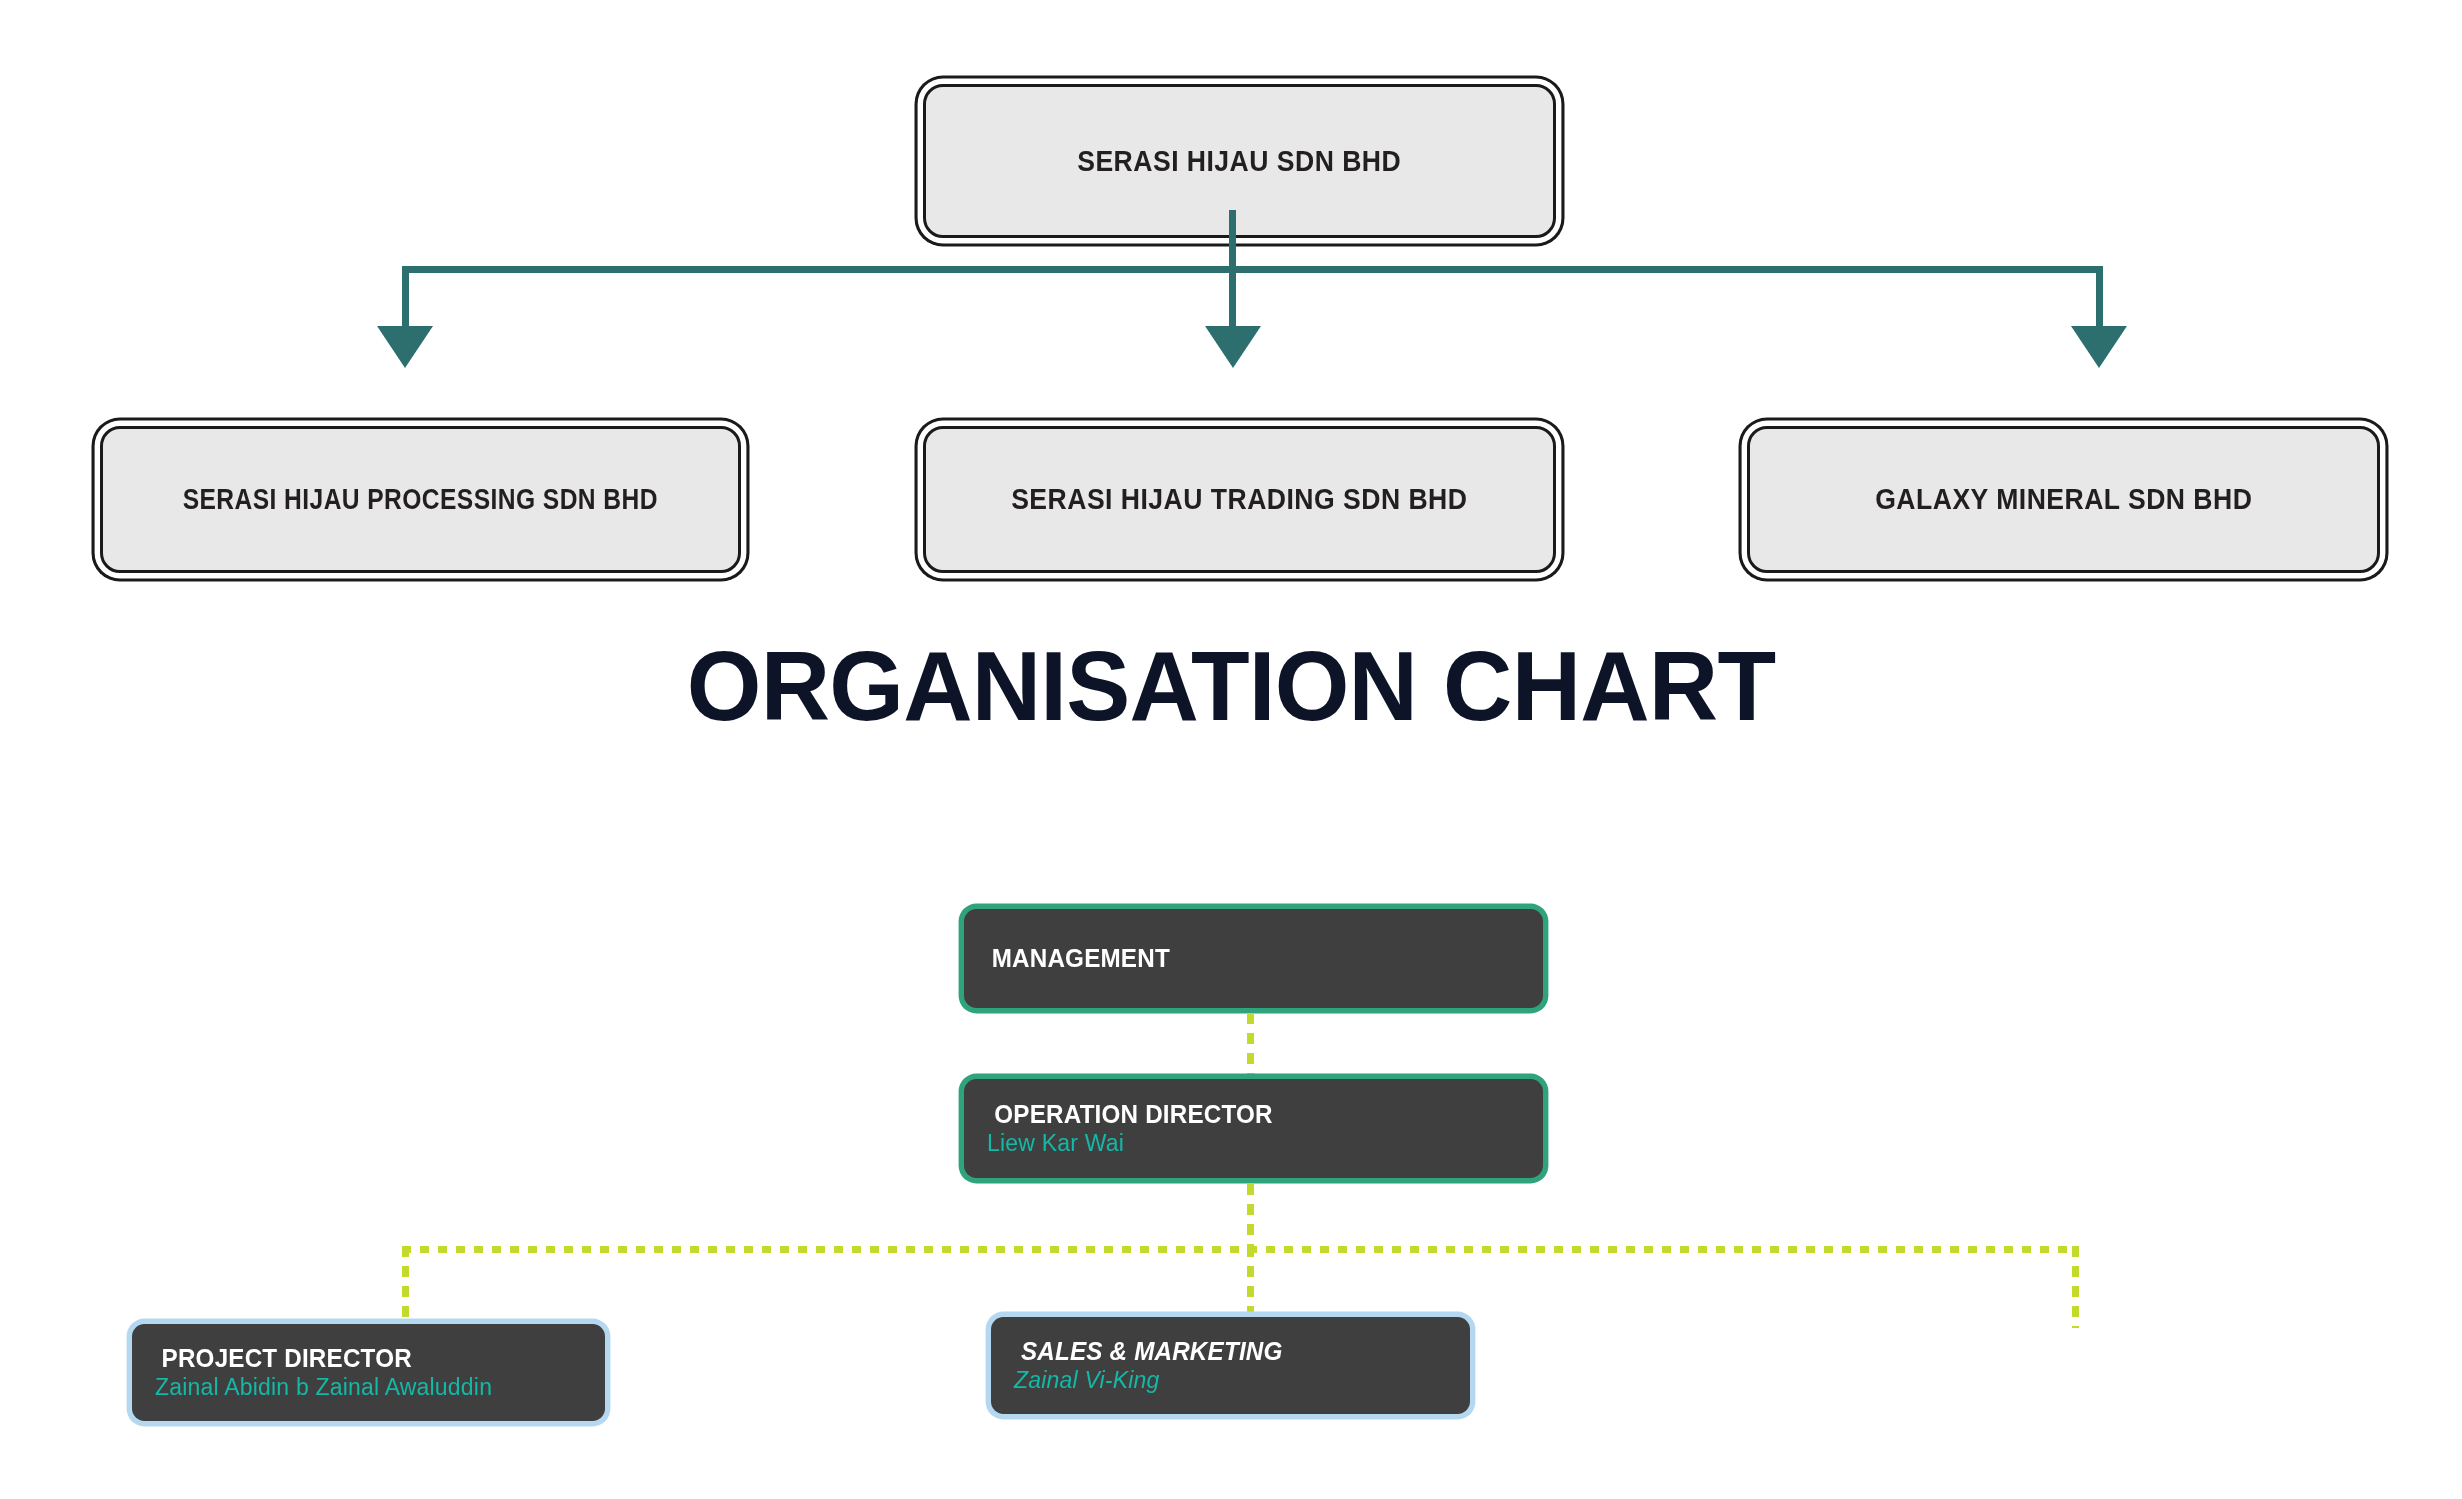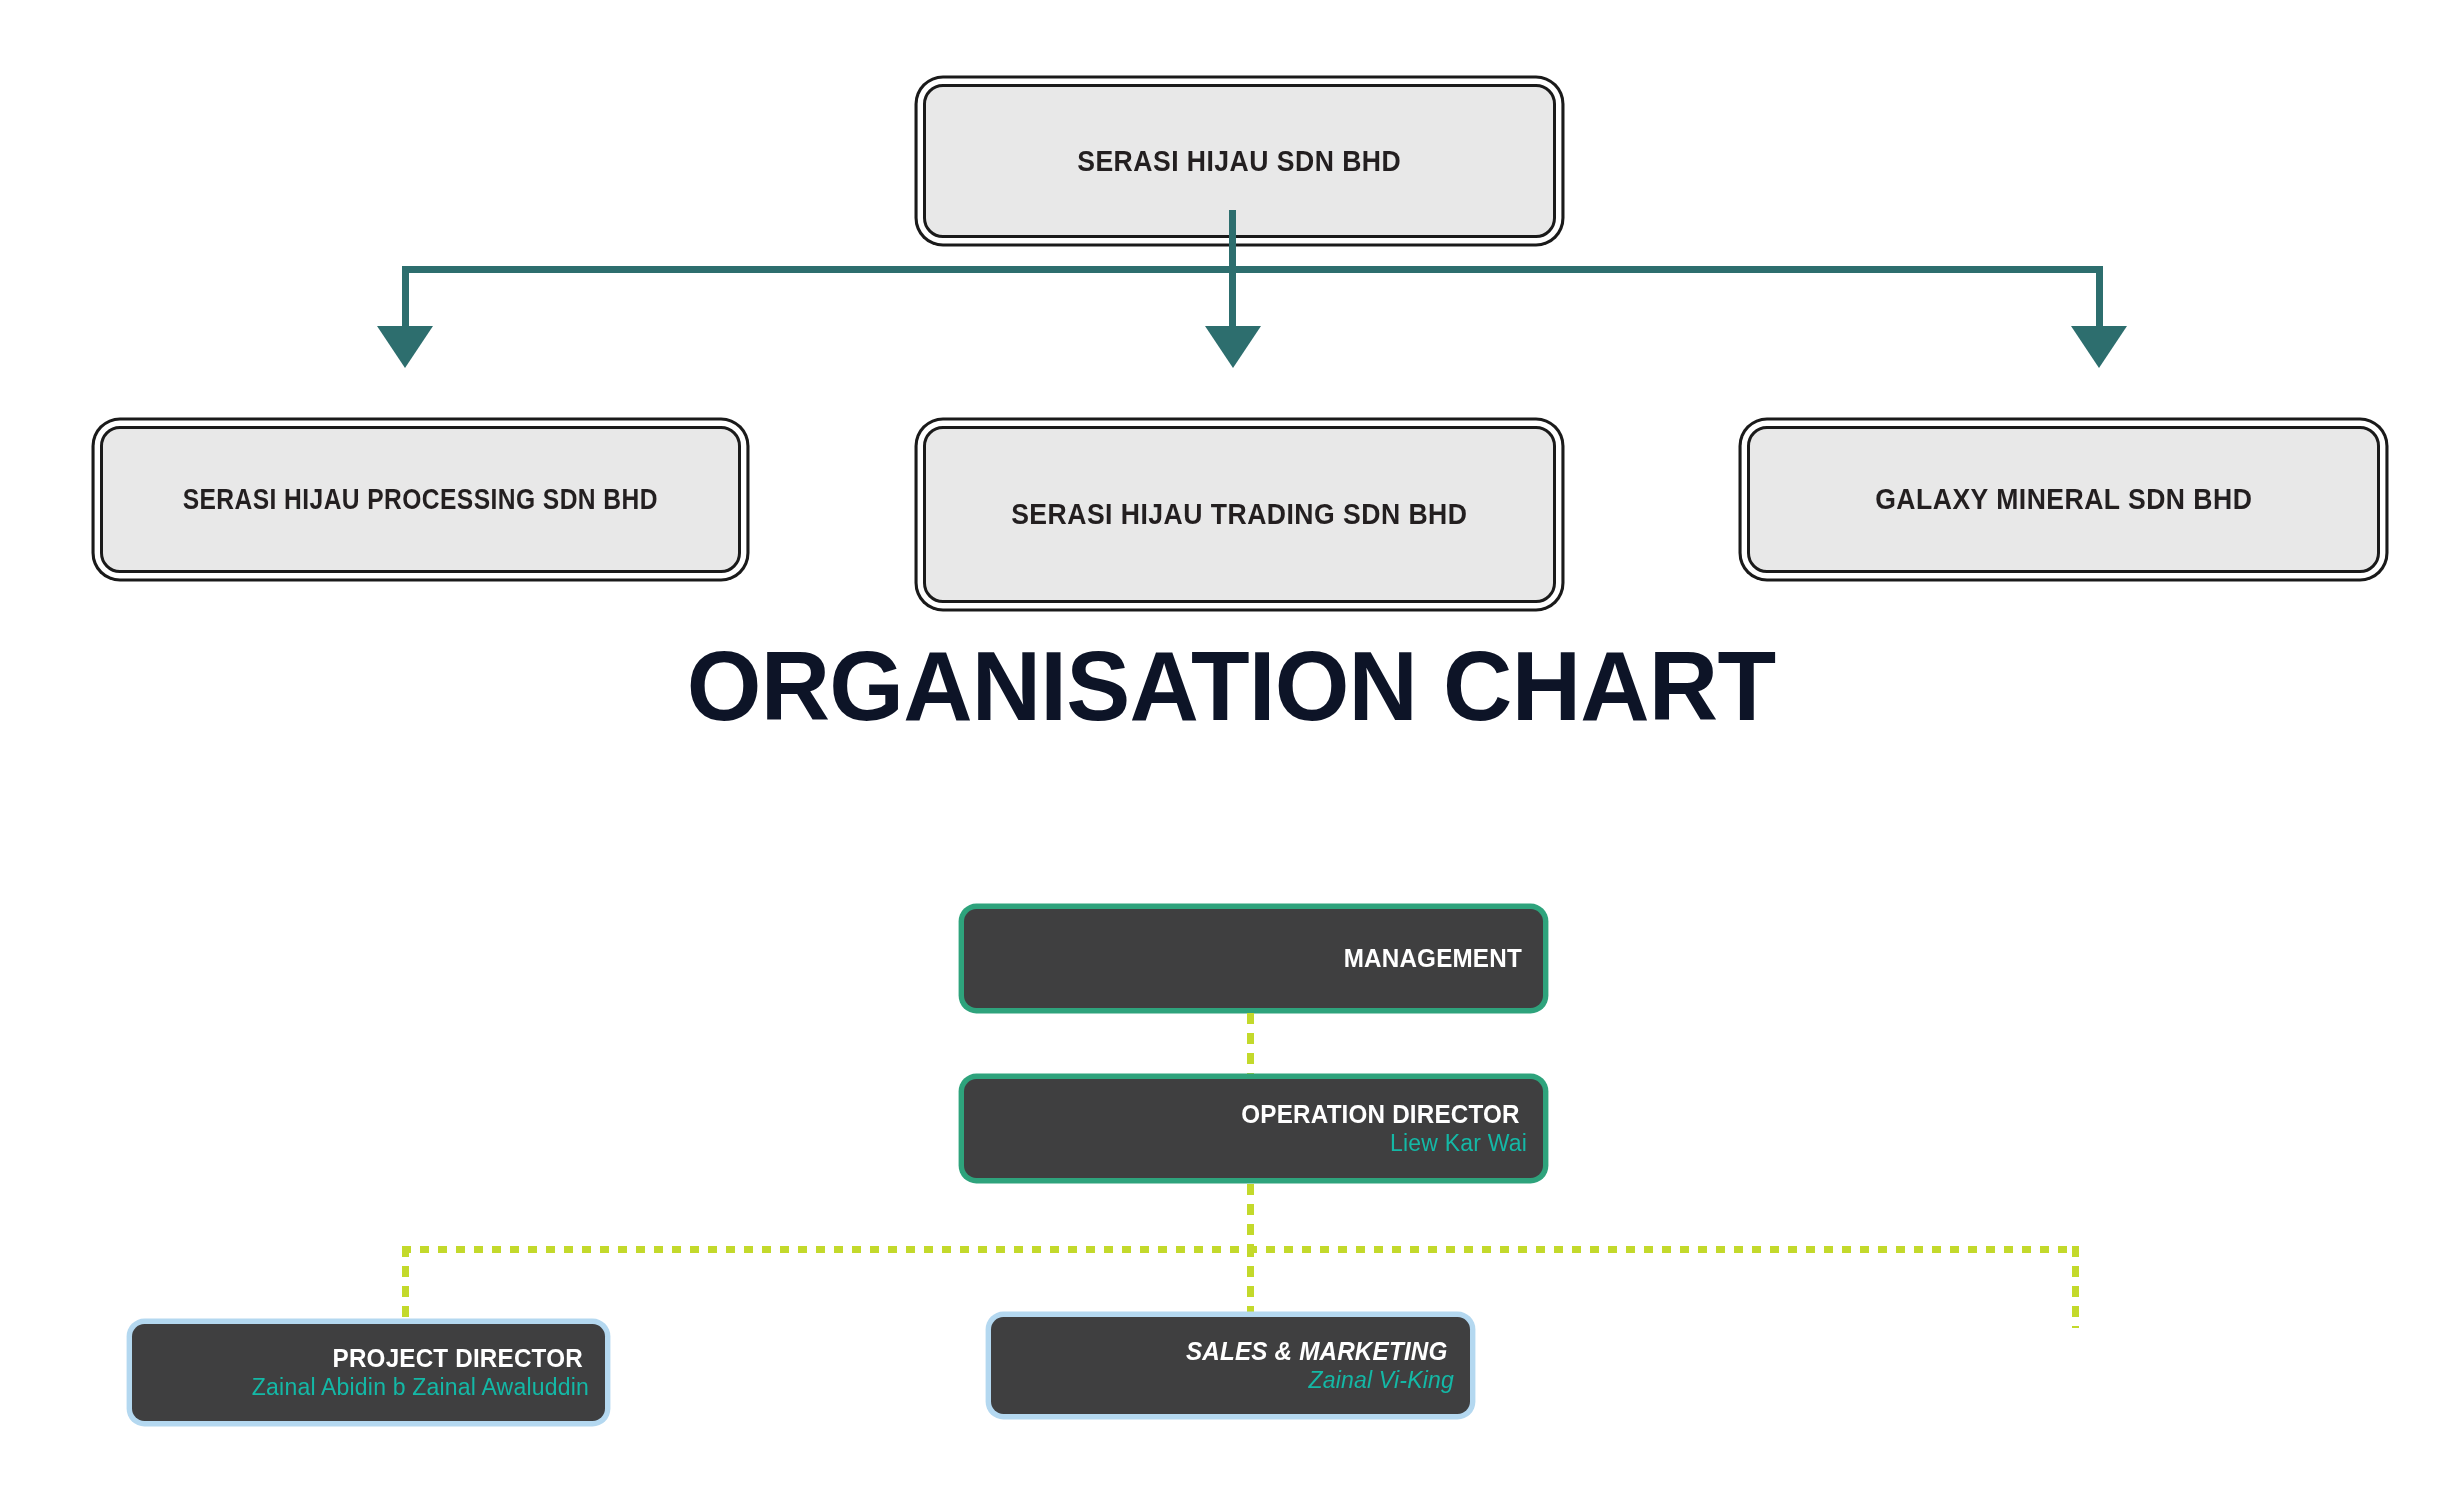--- a/index.html
+++ b/index.html
@@ -75,24 +75,24 @@
     white-space: nowrap;
   }
 
   
   .org-box {
     position: absolute;
     background: #3f3f40;
     border-radius: 12.4px;
     display: flex;
     flex-direction: column;
-    align-items: flex-end;
+    align-items: flex-start;
     justify-content: center;
     text-align: center;
-    padding: 0 16px;
+    padding: 0 23px;
   }
   .org-box.green  { box-shadow: 0 0 0 5.4px #2ea37c; }
   .org-box.blue   { box-shadow: 0 0 0 5.4px #b4d8f0; }
 
   .org-title {
     color: #ffffff;
     font-weight: 700;
     font-size: 25.5px;
     letter-spacing: 0.2px;
     text-transform: uppercase;
@@ -145,21 +145,21 @@
   <div class="teal-v" style="left:1229px; top:266px; height:63px;"></div>
   <div class="teal-arrow" style="left:1205px; top:326px;"></div>
 
   <div class="teal-v" style="left:2096px; top:266px; height:63px;"></div>
   <div class="teal-arrow" style="left:2071px; top:326px;"></div>
 
   <div class="corp-box" style="left:100px; top:388px; width:641px; height:147px;">
     <span class="corp-label tight">SERASI HIJAU PROCESSING SDN BHD</span>
   </div>
 
-  <div class="corp-box" style="left:923px; top:388px; width:633px; height:177px;">
+  <div class="corp-box" style="left:923px; top:388px; width:633px; height:147px;">
     <span class="corp-label">SERASI HIJAU TRADING SDN BHD</span>
   </div>
 
   <div class="corp-box" style="left:1747px; top:388px; width:633px; height:147px;">
     <span class="corp-label">GALAXY MINERAL SDN BHD</span>
   </div>
 
   <div id="chart-title" style="top:629px;">ORGANISATION CHART</div>
 
   <div class="org-box green" style="left:964px; top:909px; width:579px; height:99px;">

